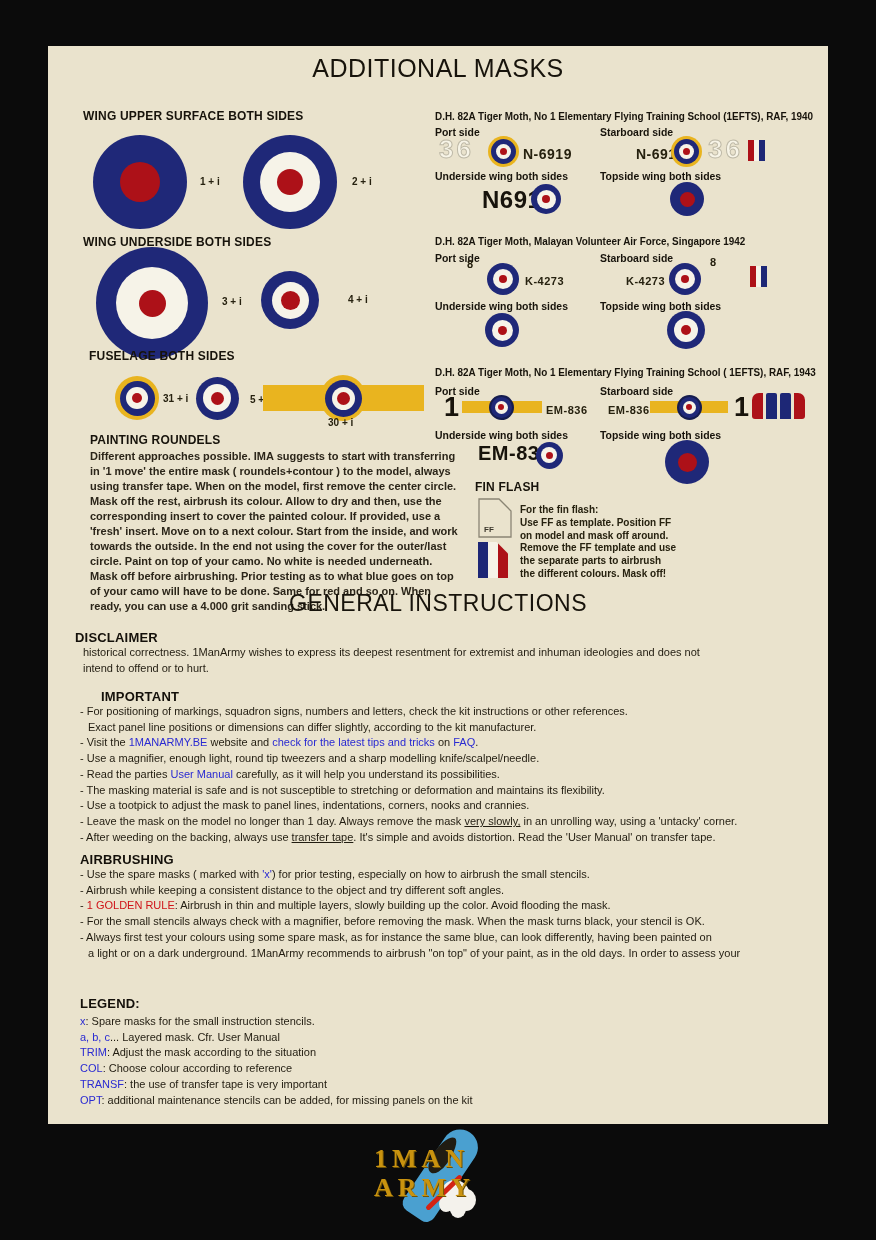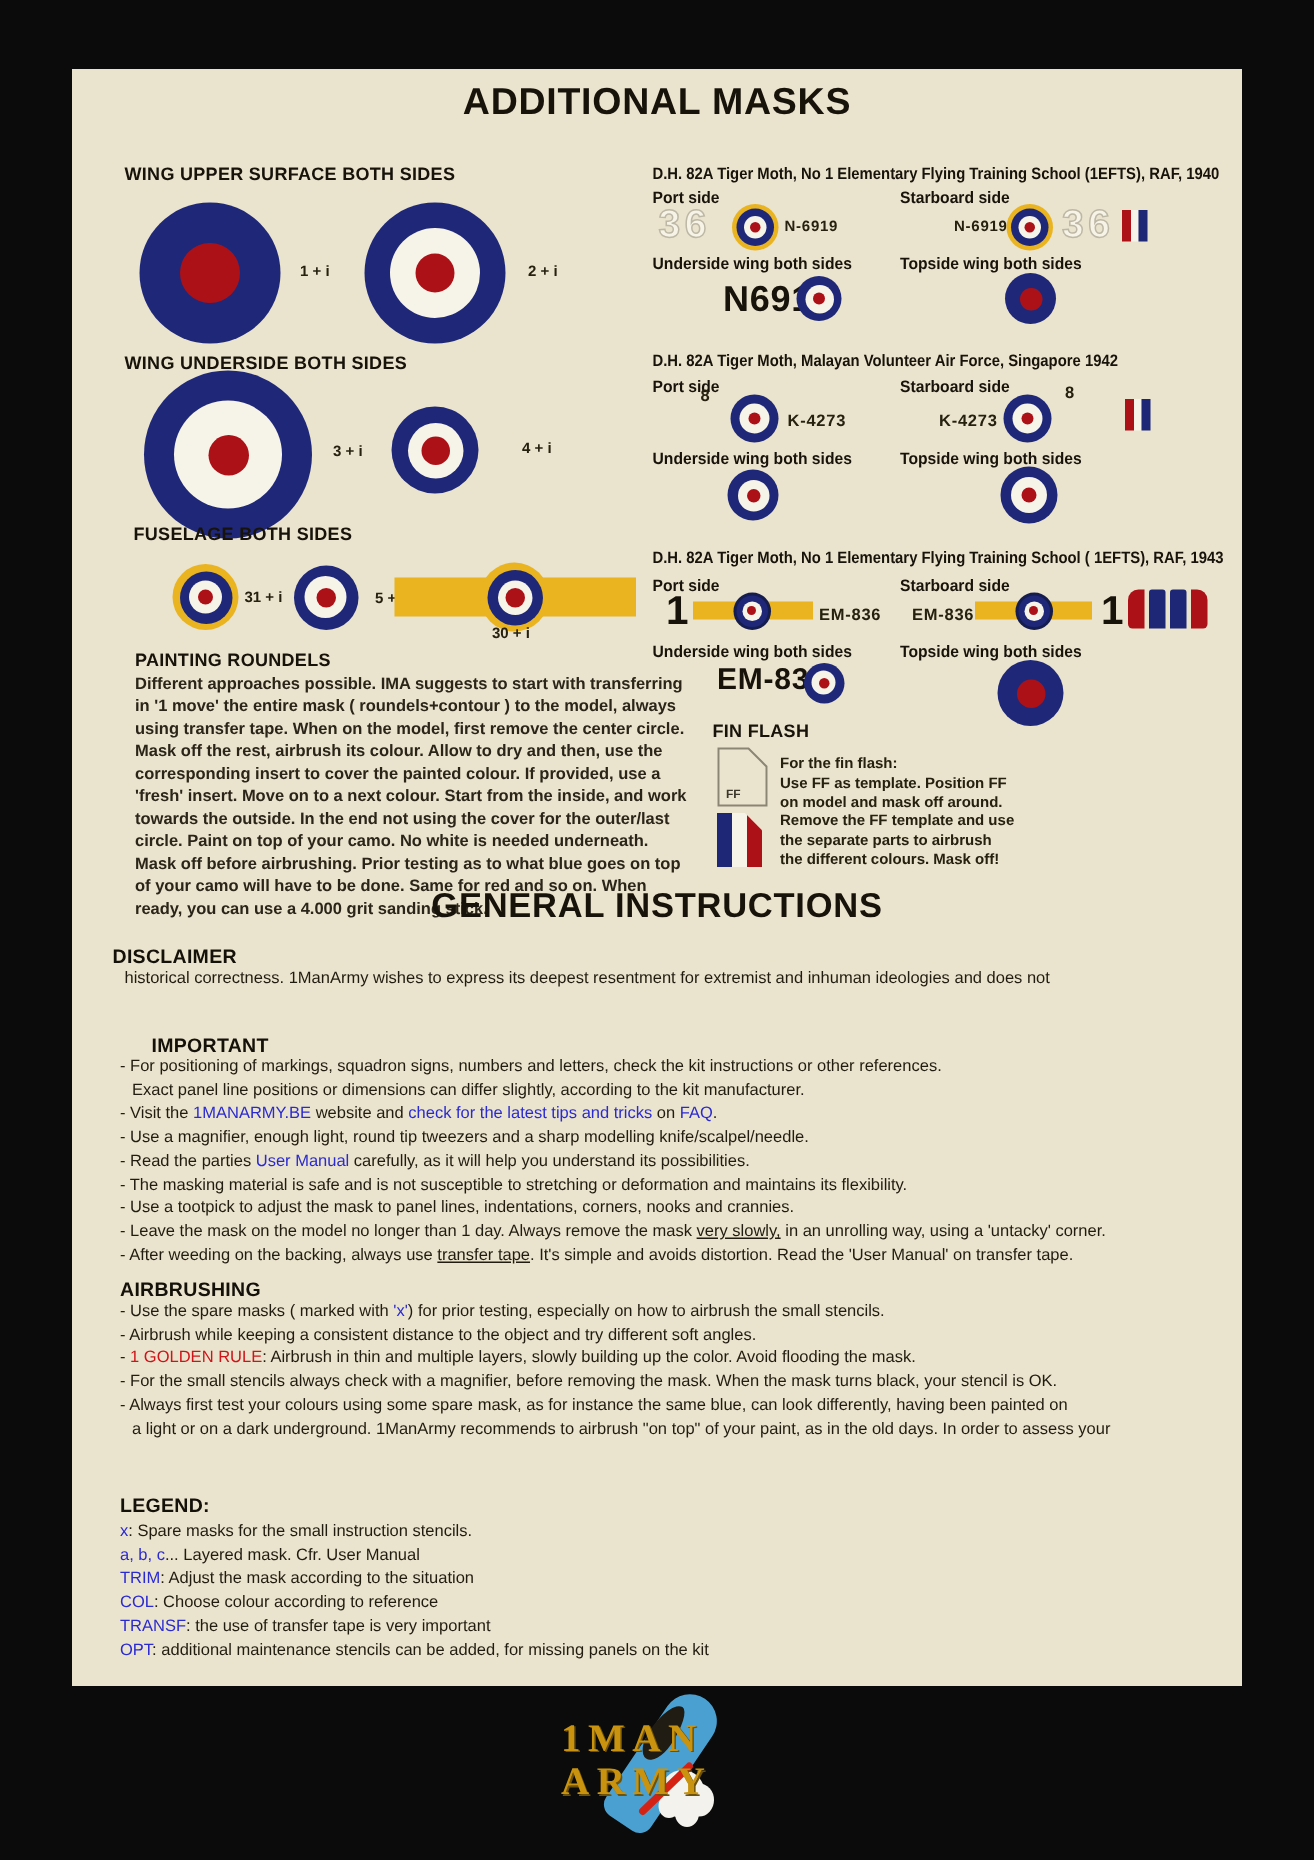--- a/index.html
+++ b/index.html
@@ -1,25 +1,25 @@
 <!DOCTYPE html>
 <html><head>
 <meta charset="utf-8">
 <style>
   html,body{margin:0;padding:0;}
   body{width:876px;height:1240px;background:#0b0b0b;position:relative;overflow:hidden;
        font-family:"Liberation Sans",sans-serif;}
   .abs{position:absolute;}
   .page{position:absolute;left:48px;top:46px;width:780px;height:1078px;background:#eae3cd;}
-  .h1{font-weight:700;font-size:25px;letter-spacing:.5px;color:#17130b;text-align:center;width:100%;}
+  .h1{font-weight:400;font-size:25px;letter-spacing:.5px;color:#17130b;text-align:center;width:100%;}
   .sech{font-weight:700;font-size:12px;color:#17130b;letter-spacing:.2px;white-space:nowrap;}
   .actitle{font-weight:700;font-size:11px;color:#17130b;white-space:nowrap;
            transform:scaleX(.9);transform-origin:left top;}
   .sidelab{font-weight:700;font-size:11px;color:#17130b;white-space:nowrap;transform:scaleX(.95);transform-origin:left top;}
-  .serial{font-weight:700;font-size:10px;color:#26210f;letter-spacing:.5px;white-space:nowrap;}
+  .serial{font-weight:700;font-size:14px;color:#26210f;letter-spacing:.5px;white-space:nowrap;}
   .bigserial{font-weight:700;color:#17130b;letter-spacing:.5px;white-space:nowrap;}
   .outnum{font-weight:700;font-size:26px;color:#f7f4e7;-webkit-text-stroke:1px #bdb8a6;
           letter-spacing:3px;white-space:nowrap;}
   .code1{font-weight:700;font-size:27px;color:#17130b;white-space:nowrap;}
   .rlabel{font-weight:700;font-size:10px;color:#26210f;white-space:nowrap;}
   .rnd{position:absolute;width:0;height:0;}
   .flash3{display:flex;}
   .flash3 div{height:100%;}
   .band{background:#e9b41f;position:absolute;}
   .tline{font-size:11px;line-height:15.7px;color:#211c10;white-space:nowrap;}
@@ -249,20 +249,21 @@
       <div class="tline"><span>Remove the FF template and use</span></div>
       <div class="tline"><span>the separate parts to airbrush</span></div>
       <div class="tline"><span>the different colours. Mask off!</span></div>
     </div>
 
   <div class="abs h1" style="top:544px;font-size:23px;">GENERAL INSTRUCTIONS</div>
 
   <div class="abs gih" style="left:27px;top:584px;">DISCLAIMER</div>
   <div class="abs" style="left:27px;top:599px;">
       <div class="tline ind"><span>historical correctness. 1ManArmy wishes to express its deepest resentment for extremist and inhuman ideologies and does not</span></div>
+      <div class="tline ind"><span>intend to offend or to hurt.</span></div>
     </div>
 
   <div class="abs gih" style="left:32px;top:643px;padding-left:21px;">IMPORTANT</div>
   <div class="abs" style="left:32px;top:658px;">
       <div class="tline"><span>- For positioning of markings, squadron signs, numbers and letters, check the kit instructions or other references.</span></div>
       <div class="tline ind"><span>Exact panel line positions or dimensions can differ slightly, according to the kit manufacturer.</span></div>
       <div class="tline"><span>- Visit the </span><span class="seg-link">1MANARMY.BE</span><span> website and </span><span class="seg-link">check for the latest tips and tricks</span><span> on </span><span class="seg-link">FAQ</span><span>.</span></div>
       <div class="tline"><span>- Use a magnifier, enough light, round tip tweezers and a sharp modelling knife/scalpel/needle.</span></div>
       <div class="tline"><span>- Read the parties </span><span class="seg-link">User Manual</span><span> carefully, as it will help you understand its possibilities.</span></div>
       <div class="tline"><span>- The masking material is safe and is not susceptible to stretching or deformation and maintains its flexibility.</span></div>

